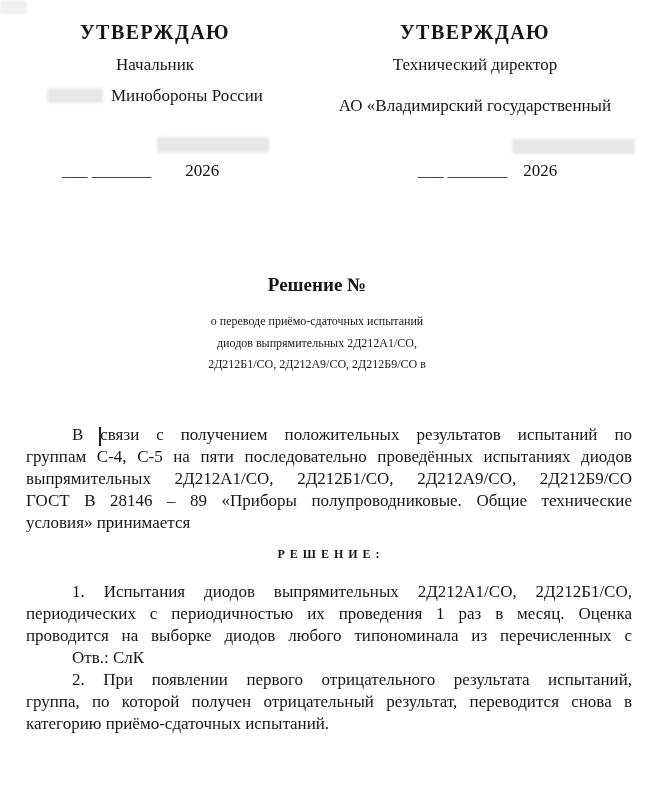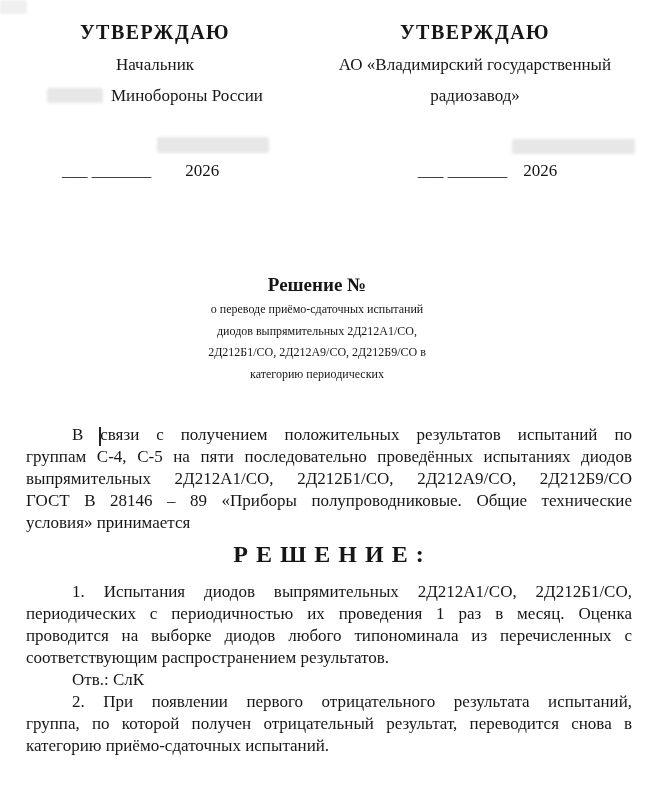--- a/index.html
+++ b/index.html
@@ -36,30 +36,30 @@
   .date-row.right-date{left:418px;top:161px;}
   .date-row .blank{letter-spacing:0;}
   .date-row.left-date .year{margin-left:34px;}
   .date-row.right-date .year{margin-left:16px;}
 
   .name-redaction.left-name{left:157px;top:137px;width:112px;height:16px;}
   .name-redaction.right-name{left:512px;top:139px;width:123px;height:15px;}
 
   
   .title-block{position:absolute;left:140px;top:274px;width:354px;text-align:center;}
-  .title-heading{font-weight:bold;font-size:19px;line-height:21px;margin-bottom:4px;}
+  .title-heading{font-weight:bold;font-size:19px;line-height:21px;margin-bottom:16px;}
   .title-line{font-size:12px;line-height:21.5px;}
 
   
   .body-text{position:absolute;left:26px;top:424px;width:606px;font-size:17px;line-height:22px;}
   .jline{text-align:justify;text-align-last:justify;height:22px;overflow:hidden;white-space:nowrap;}
   .jline.nojust{text-align:left;text-align-last:left;}
   .jline.ind{padding-left:46px;}
   .resolution-heading{
-    text-align:center;font-weight:bold;font-size:24px;letter-spacing:1px;
+    text-align:center;font-weight:bold;font-size:12px;letter-spacing:1px;
     margin-top:9px;height:22px;line-height:22px;
   }
   .item1-block{margin-top:16px;}
   .responsible{padding-left:46px;height:22px;}
 
   .text-caret{position:absolute;left:99px;top:427px;width:1.5px;height:19px;background:#222222;}
 </style>
 </head>
 <body>
 
@@ -74,52 +74,50 @@
       <span class="redaction inline"></span><span>Минобороны России</span>
     </div>
   </div>
   <div class="redaction abs name-redaction left-name"></div>
   <div class="date-row left-date">
     <span class="blank">___ _______</span><span class="year">2026</span>
   </div>
 
   <div class="approval right">
     <div class="approve-heading">УТВЕРЖДАЮ</div>
+    <div class="line pos">Технический директор</div>
     <div class="line org1">АО «Владимирский государственный</div>
-    <div class="line org2">радиозавод»</div>
   </div>
   <div class="redaction abs name-redaction right-name"></div>
   <div class="date-row right-date">
     <span class="blank">___ _______</span><span class="year">2026</span>
   </div>
 
   <div class="title-block">
     <div class="title-heading">Решение №</div>
     <div class="title-line">о переводе приёмо-сдаточных испытаний</div>
     <div class="title-line">диодов выпрямительных 2Д212А1/СО,</div>
     <div class="title-line">2Д212Б1/СО, 2Д212А9/СО, 2Д212Б9/СО в</div>
-    <div class="title-line">категорию периодических</div>
   </div>
 
   <div class="body-text">
     <div class="p1-block">
       <div class="jline ind">В связи с получением положительных результатов испытаний по</div>
       <div class="jline">группам С-4, С-5 на пяти последовательно проведённых испытаниях диодов</div>
       <div class="jline">выпрямительных 2Д212А1/СО, 2Д212Б1/СО, 2Д212А9/СО, 2Д212Б9/СО</div>
       <div class="jline">ГОСТ В 28146 – 89 «Приборы полупроводниковые. Общие технические</div>
       <div class="jline nojust">условия» принимается</div>
     </div>
 
     <div class="resolution-heading">Р Е Ш Е Н И Е :</div>
 
     <div class="item1-block">
       <div class="jline ind">1. Испытания диодов выпрямительных 2Д212А1/СО, 2Д212Б1/СО,</div>
       <div class="jline">периодических с периодичностью их проведения 1 раз в месяц. Оценка</div>
       <div class="jline">проводится на выборке диодов любого типономинала из перечисленных с</div>
-      <div class="jline nojust">соответствующим распространением результатов.</div>
     </div>
 
     <div class="responsible">Отв.: СлК</div>
 
     <div class="item2-block">
       <div class="jline ind">2. При появлении первого отрицательного результата испытаний,</div>
       <div class="jline">группа, по которой получен отрицательный результат, переводится снова в</div>
       <div class="jline nojust">категорию приёмо-сдаточных испытаний.</div>
     </div>
   </div>

